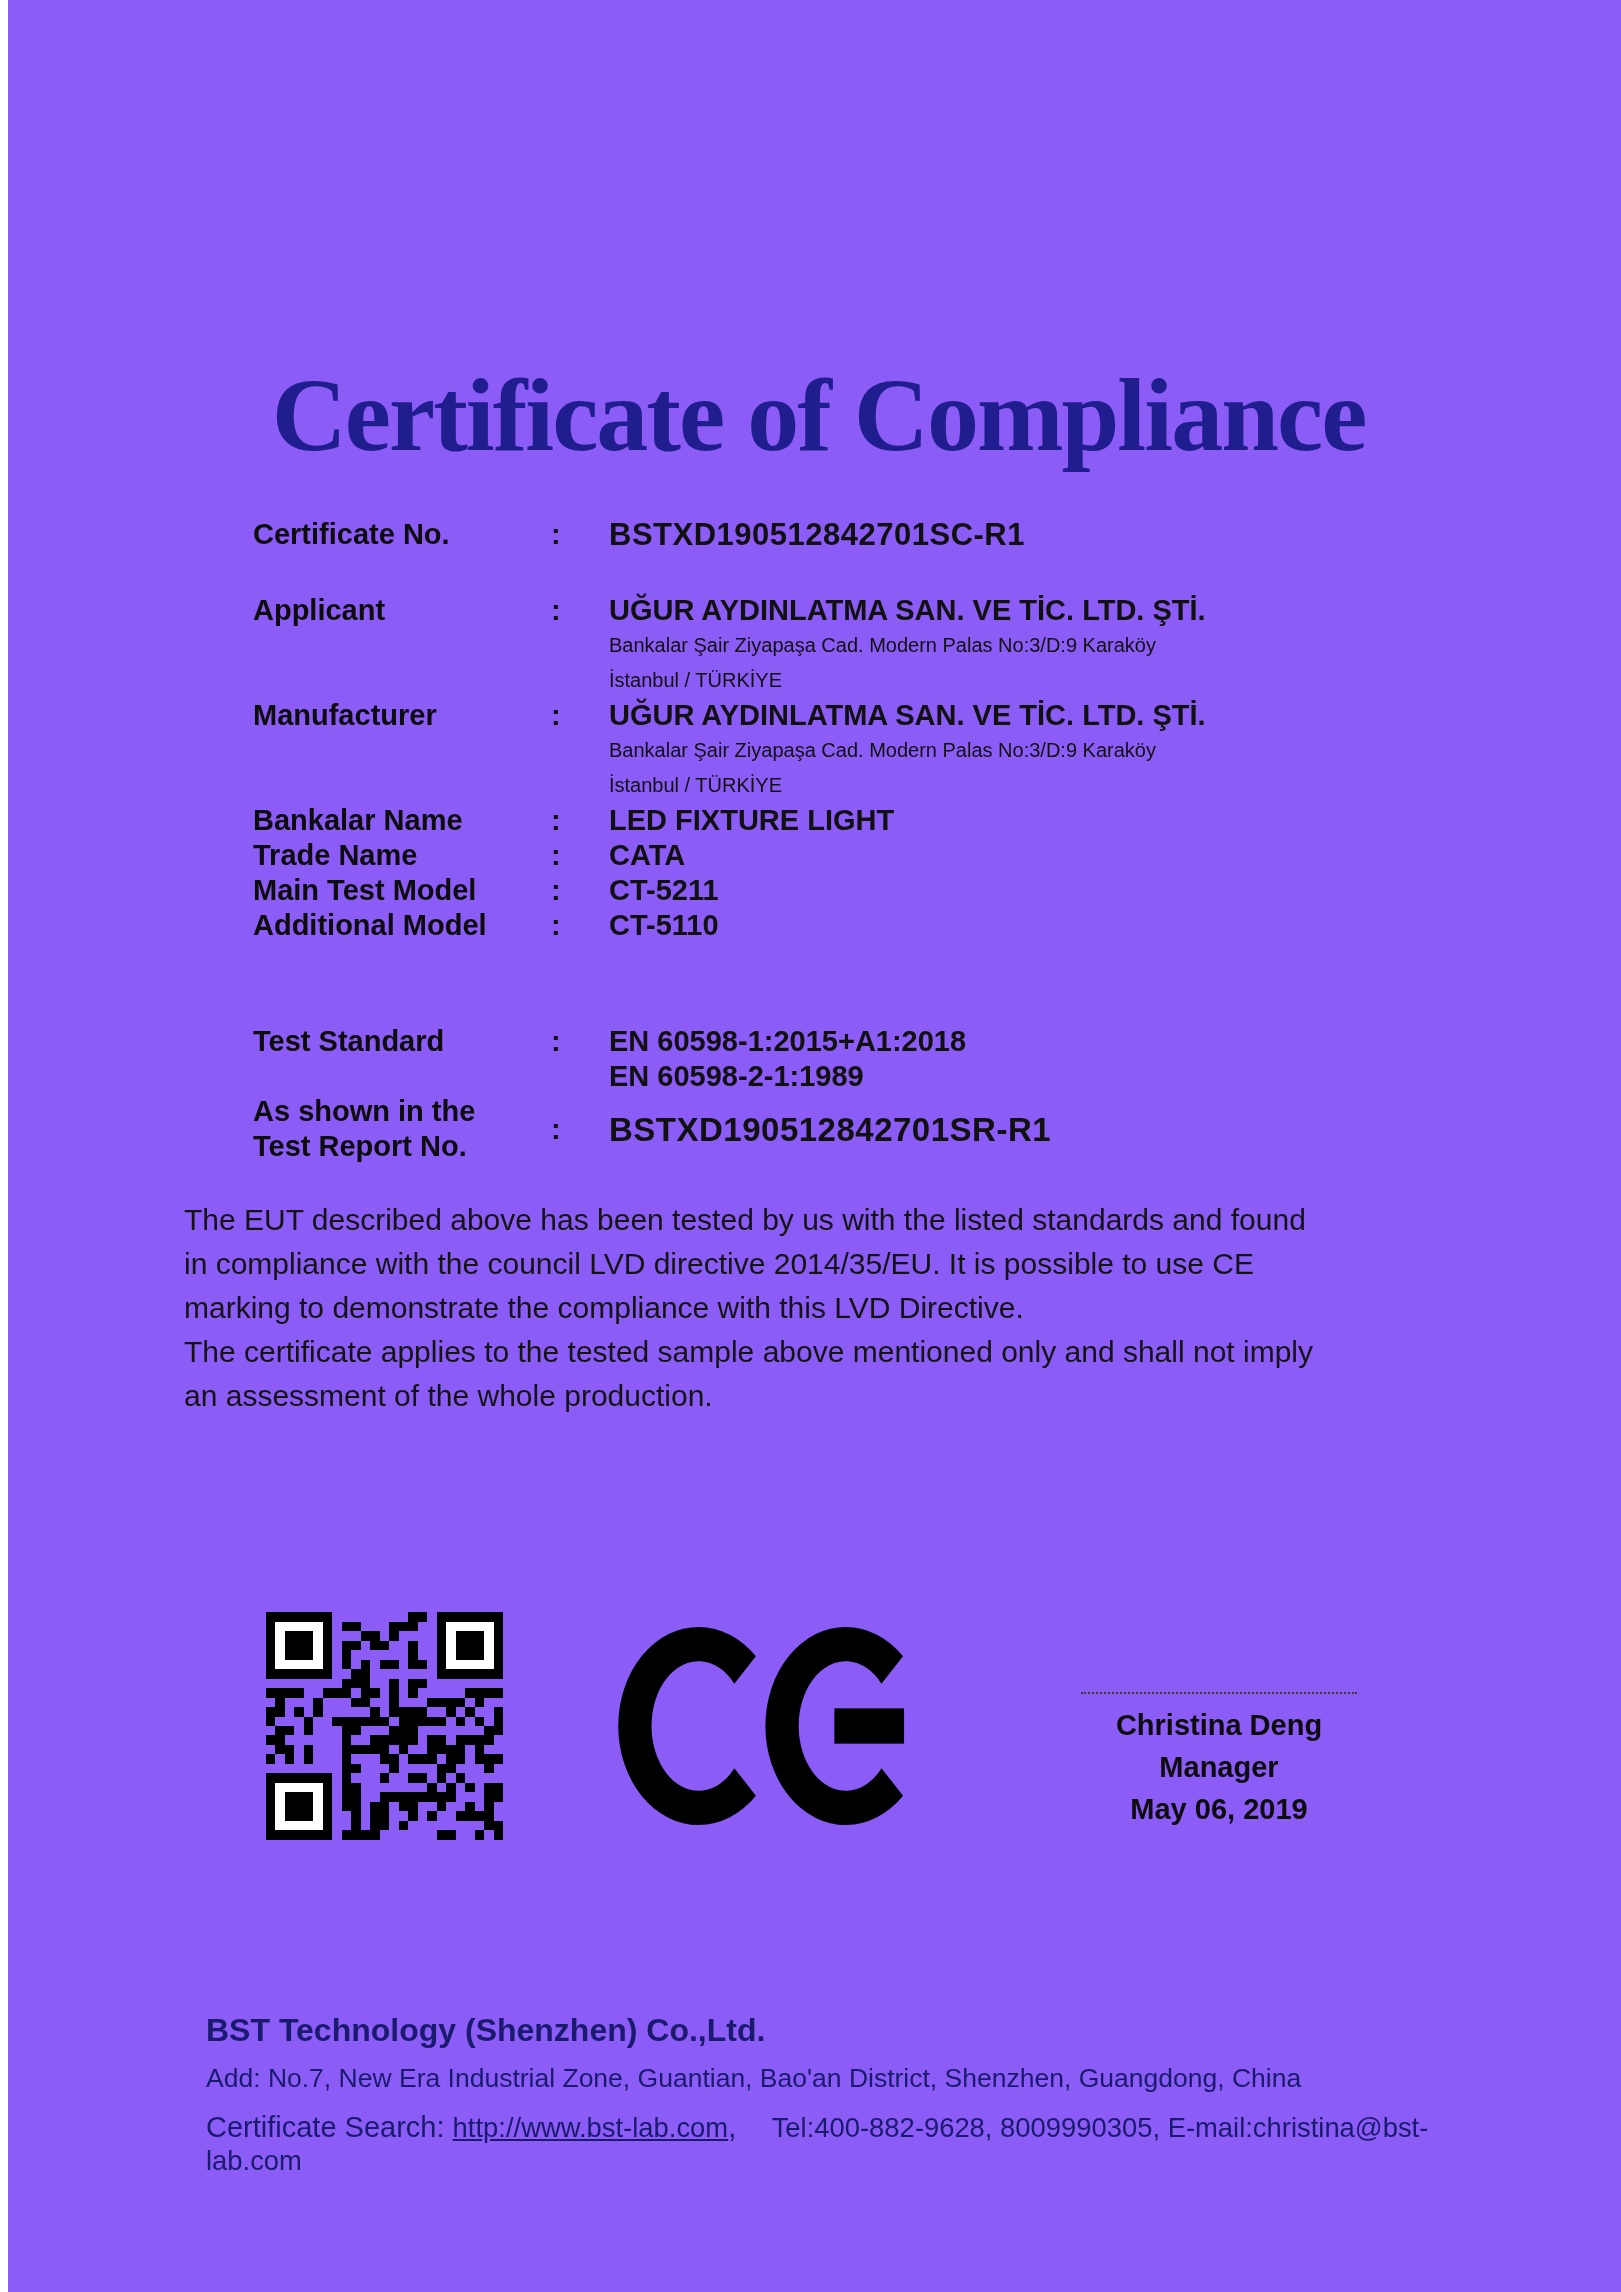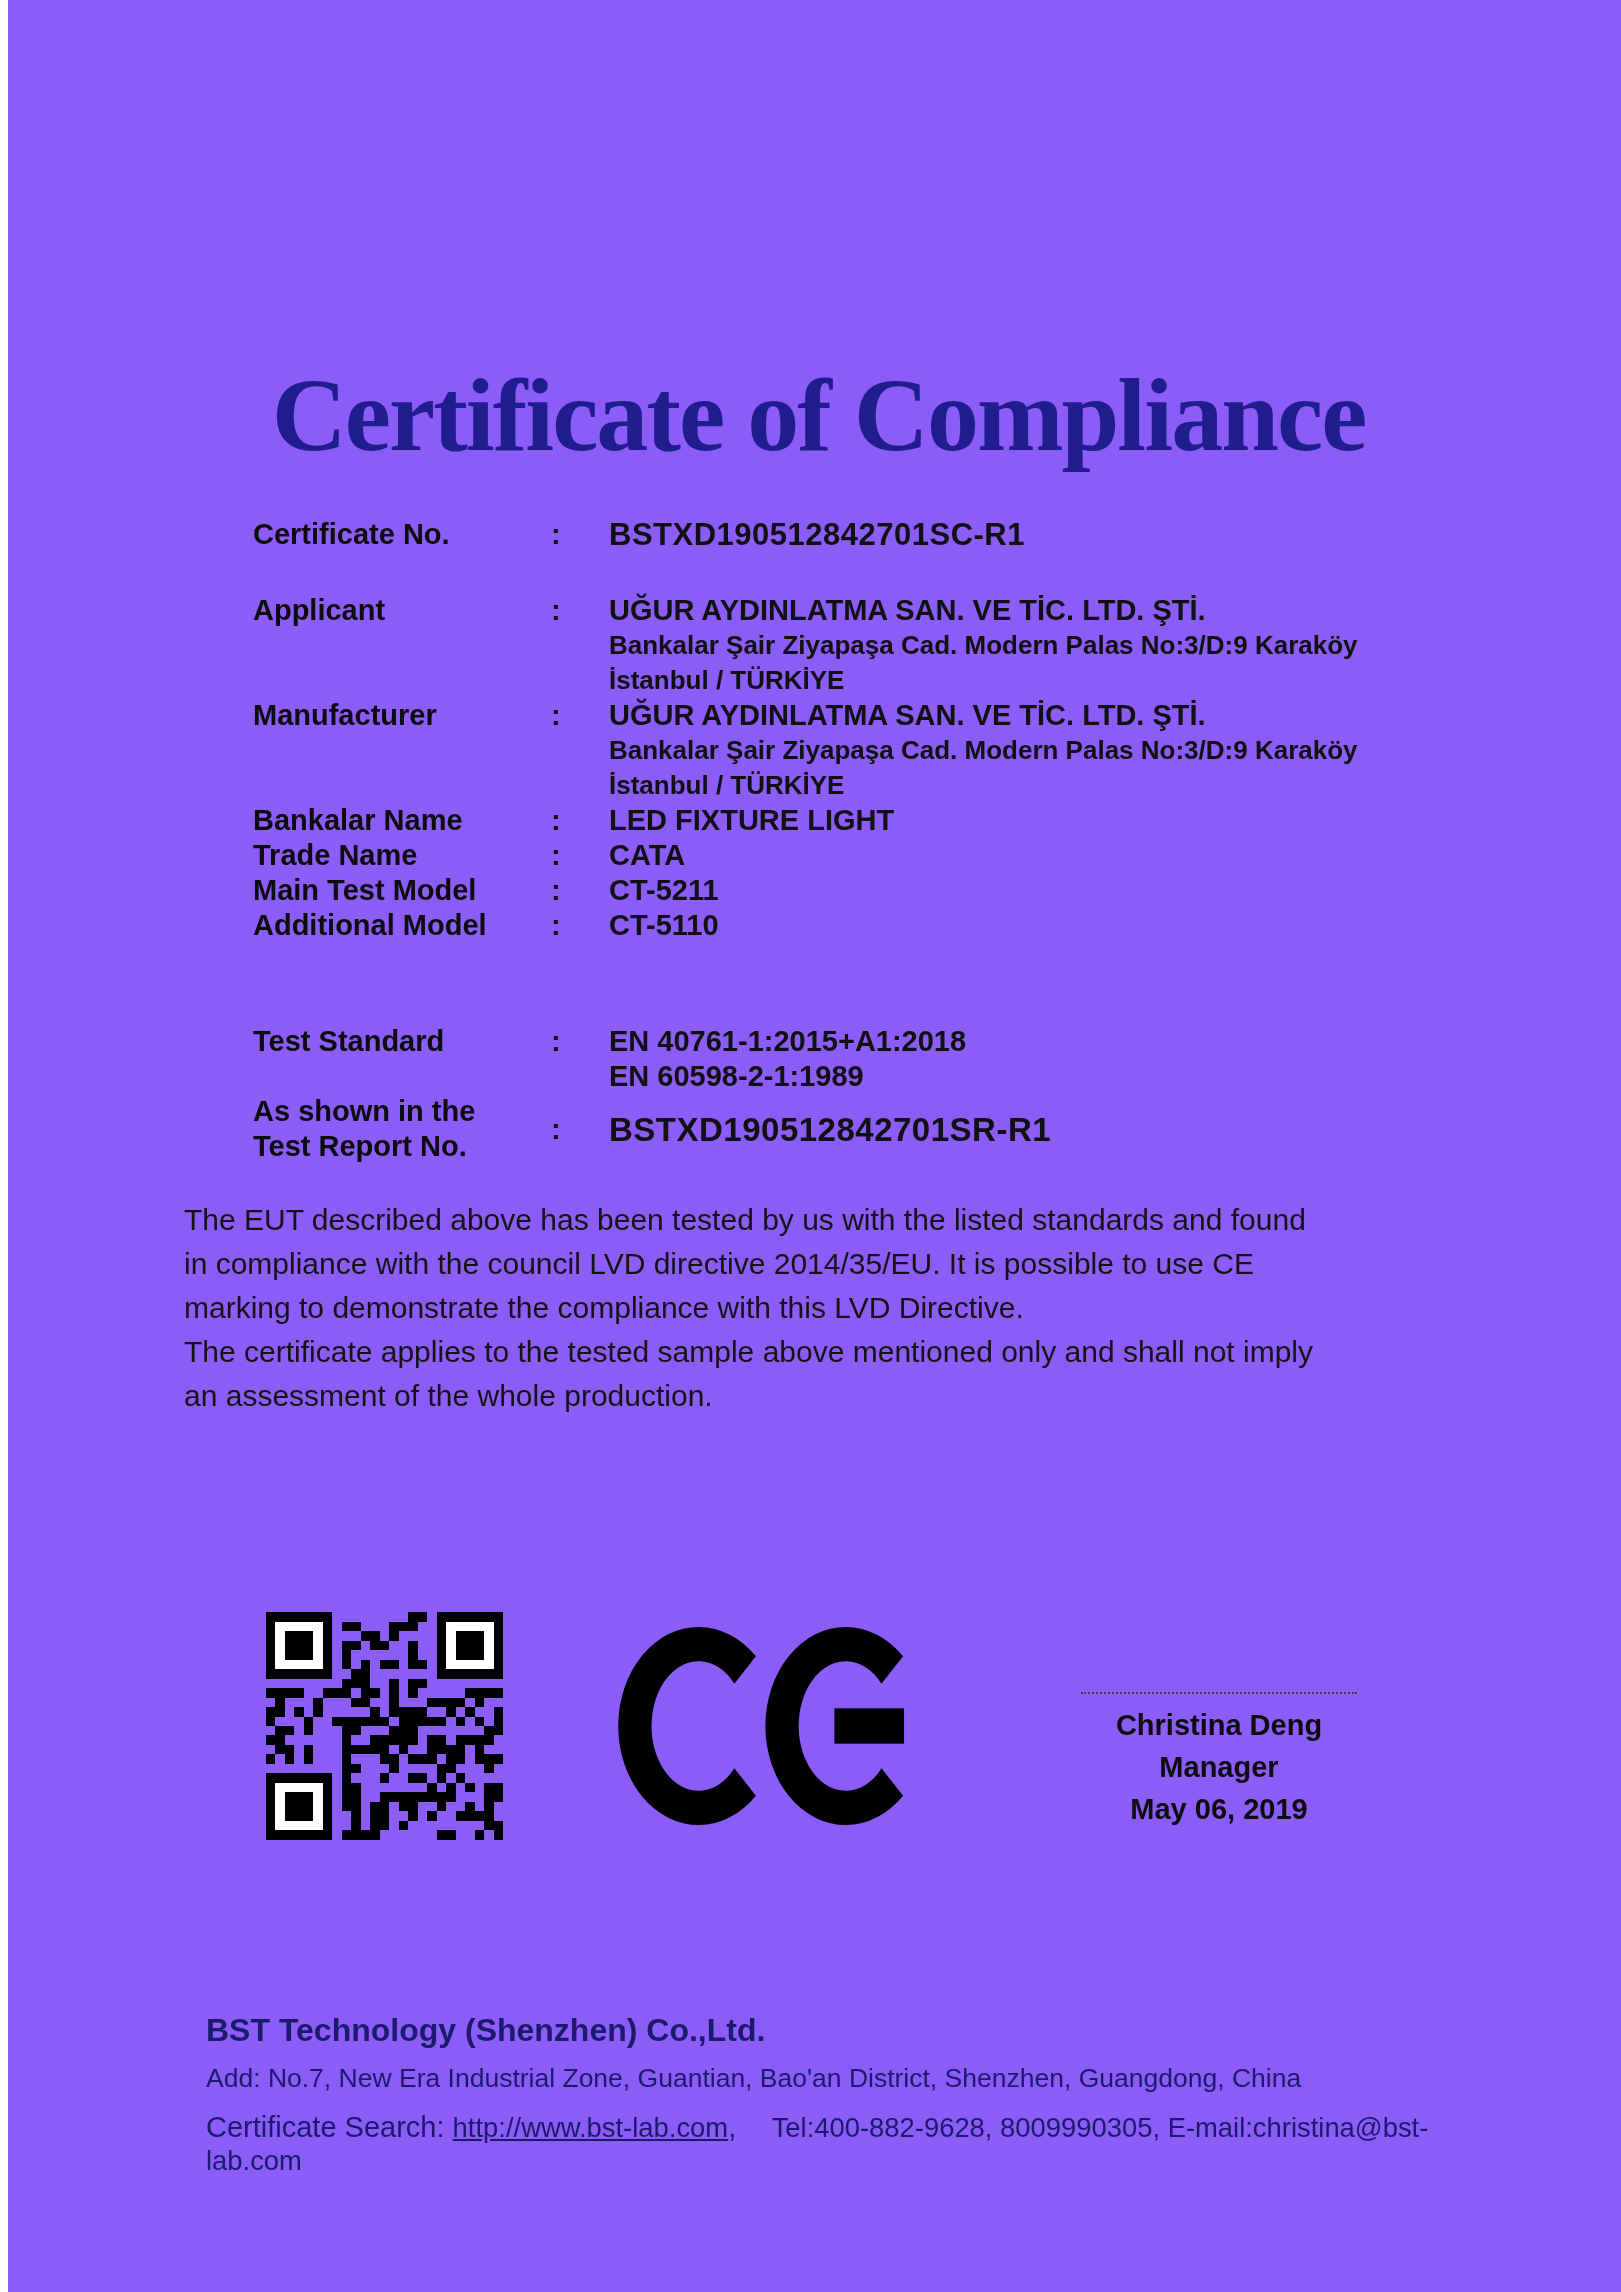--- a/index.html
+++ b/index.html
@@ -26,21 +26,21 @@
     white-space:nowrap;
   }
 
   
   .details { position:absolute; top:517px; left:245px; width:1166px; font-size:29px; }
   .row { display:flex; align-items:flex-start;gap:22px; }
   .lbl { width:276px; font-weight:bold; line-height:35px; color:#0d0d0d; }
   .col { width:36px; font-weight:bold; line-height:35px; }
   .val { flex:1; line-height:35px; }
   .b   { font-weight:bold; }
-  .reg { font-weight:bold; font-size:26px; }
+  .reg { font-weight:normal; font-size:20px; }
   .gap-sm { margin-top:41px; }
   .gap-lg { margin-top:81px; }
   .certno { font-size:31px; letter-spacing:0.5px; }
   .row-center { align-items:center; }
   .row-center .val, .row-center .col { line-height:35px; }
   .report-no { font-size:33px; letter-spacing:0.5px; }
 
   
   .body-text {
     position:absolute; top:1198px; left:176px; width:1274px;
@@ -123,21 +123,21 @@
     <div class="row">
       <div class="lbl">Additional Model</div>
       <div class="col">:</div>
       <div class="val b">CT-5110</div>
     </div>
 
     <div class="row gap-lg">
       <div class="lbl">Test Standard</div>
       <div class="col">:</div>
       <div class="val">
-        <div class="b">EN 40761-1:2015+A1:2018</div>
+        <div class="b">EN 60598-1:2015+A1:2018</div>
         <div class="b">EN 60598-2-1:1989</div>
       </div>
     </div>
 
     <div class="row row-center">
       <div class="lbl">
         <div>As shown in the</div>
         <div>Test Report No.</div>
       </div>
       <div class="col">:</div>

